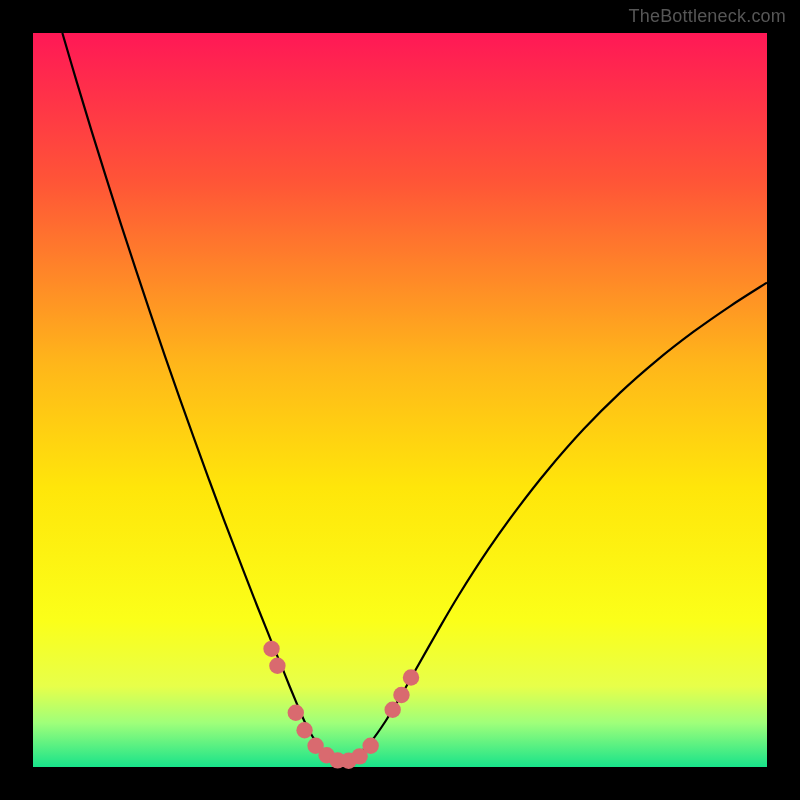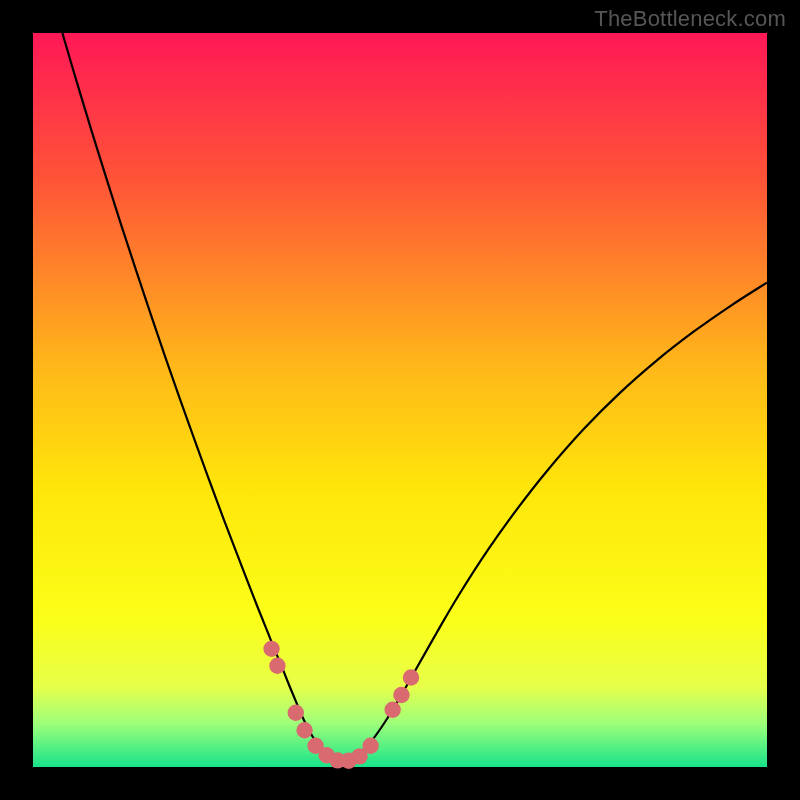--- a/index.html
+++ b/index.html
@@ -25,21 +25,21 @@
     left: 33px;
     width: 734px;
     height: 734px;
     
   }
   .watermark {
     position: absolute;
     top: 6px;
     right: 14px;
     color: #565656;
-    font-size: 22px;
+    font-size: 18px;
     font-weight: 500;
     letter-spacing: 0.2px;
     user-select: none;
     text-align: right;
   }
   svg.overlay {
     position: absolute;
     top: 33px;
     left: 33px;
     width: 734px;

